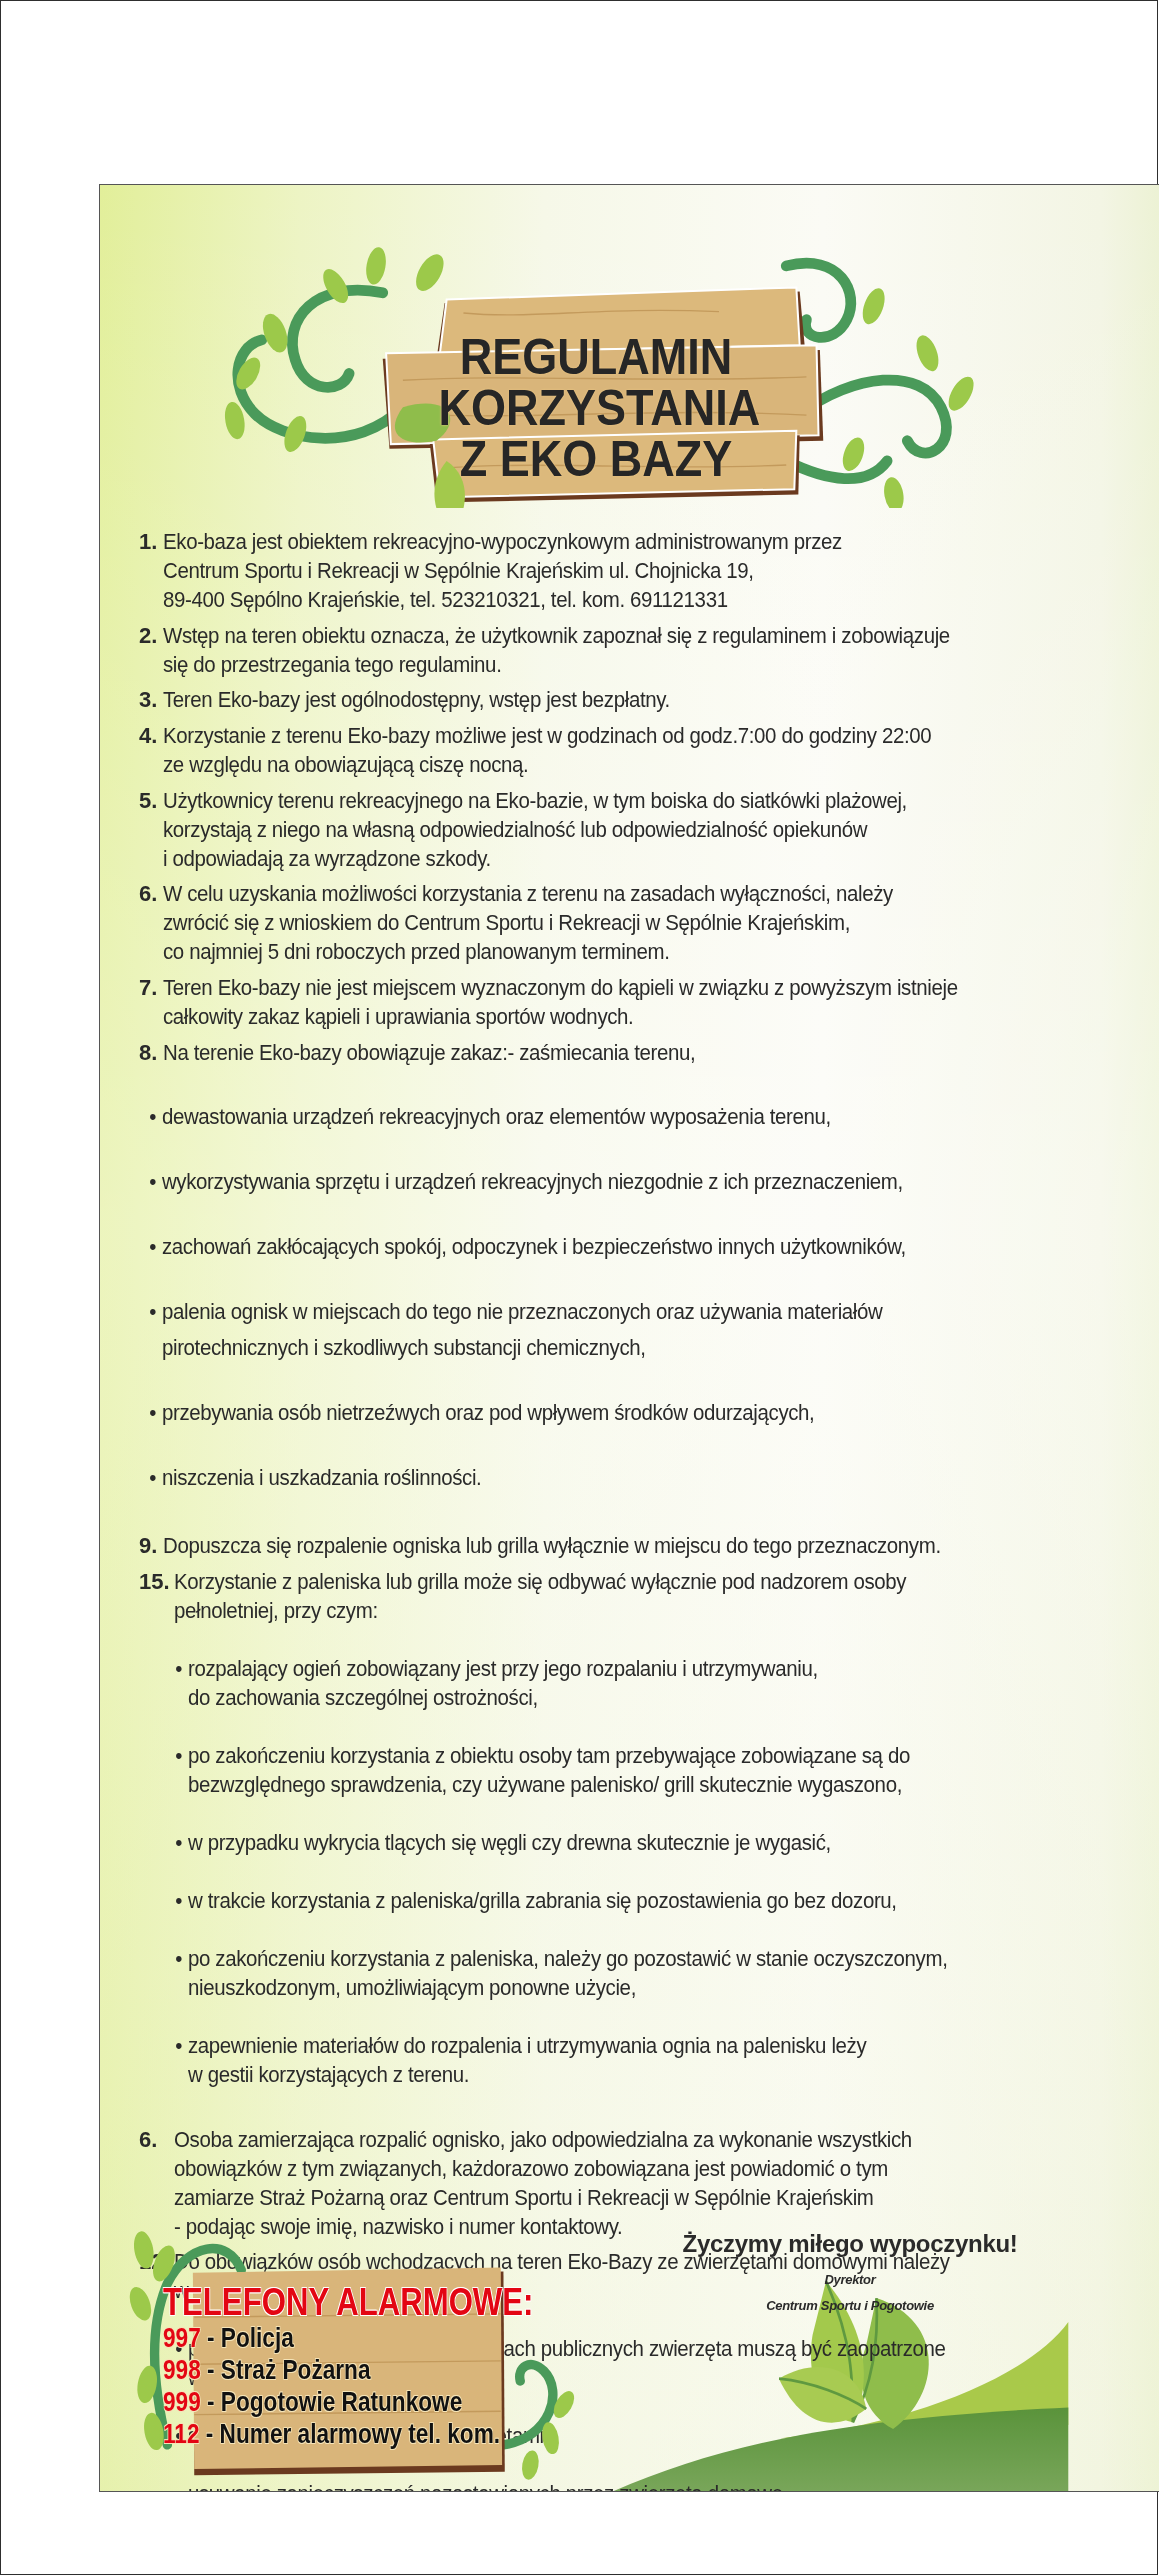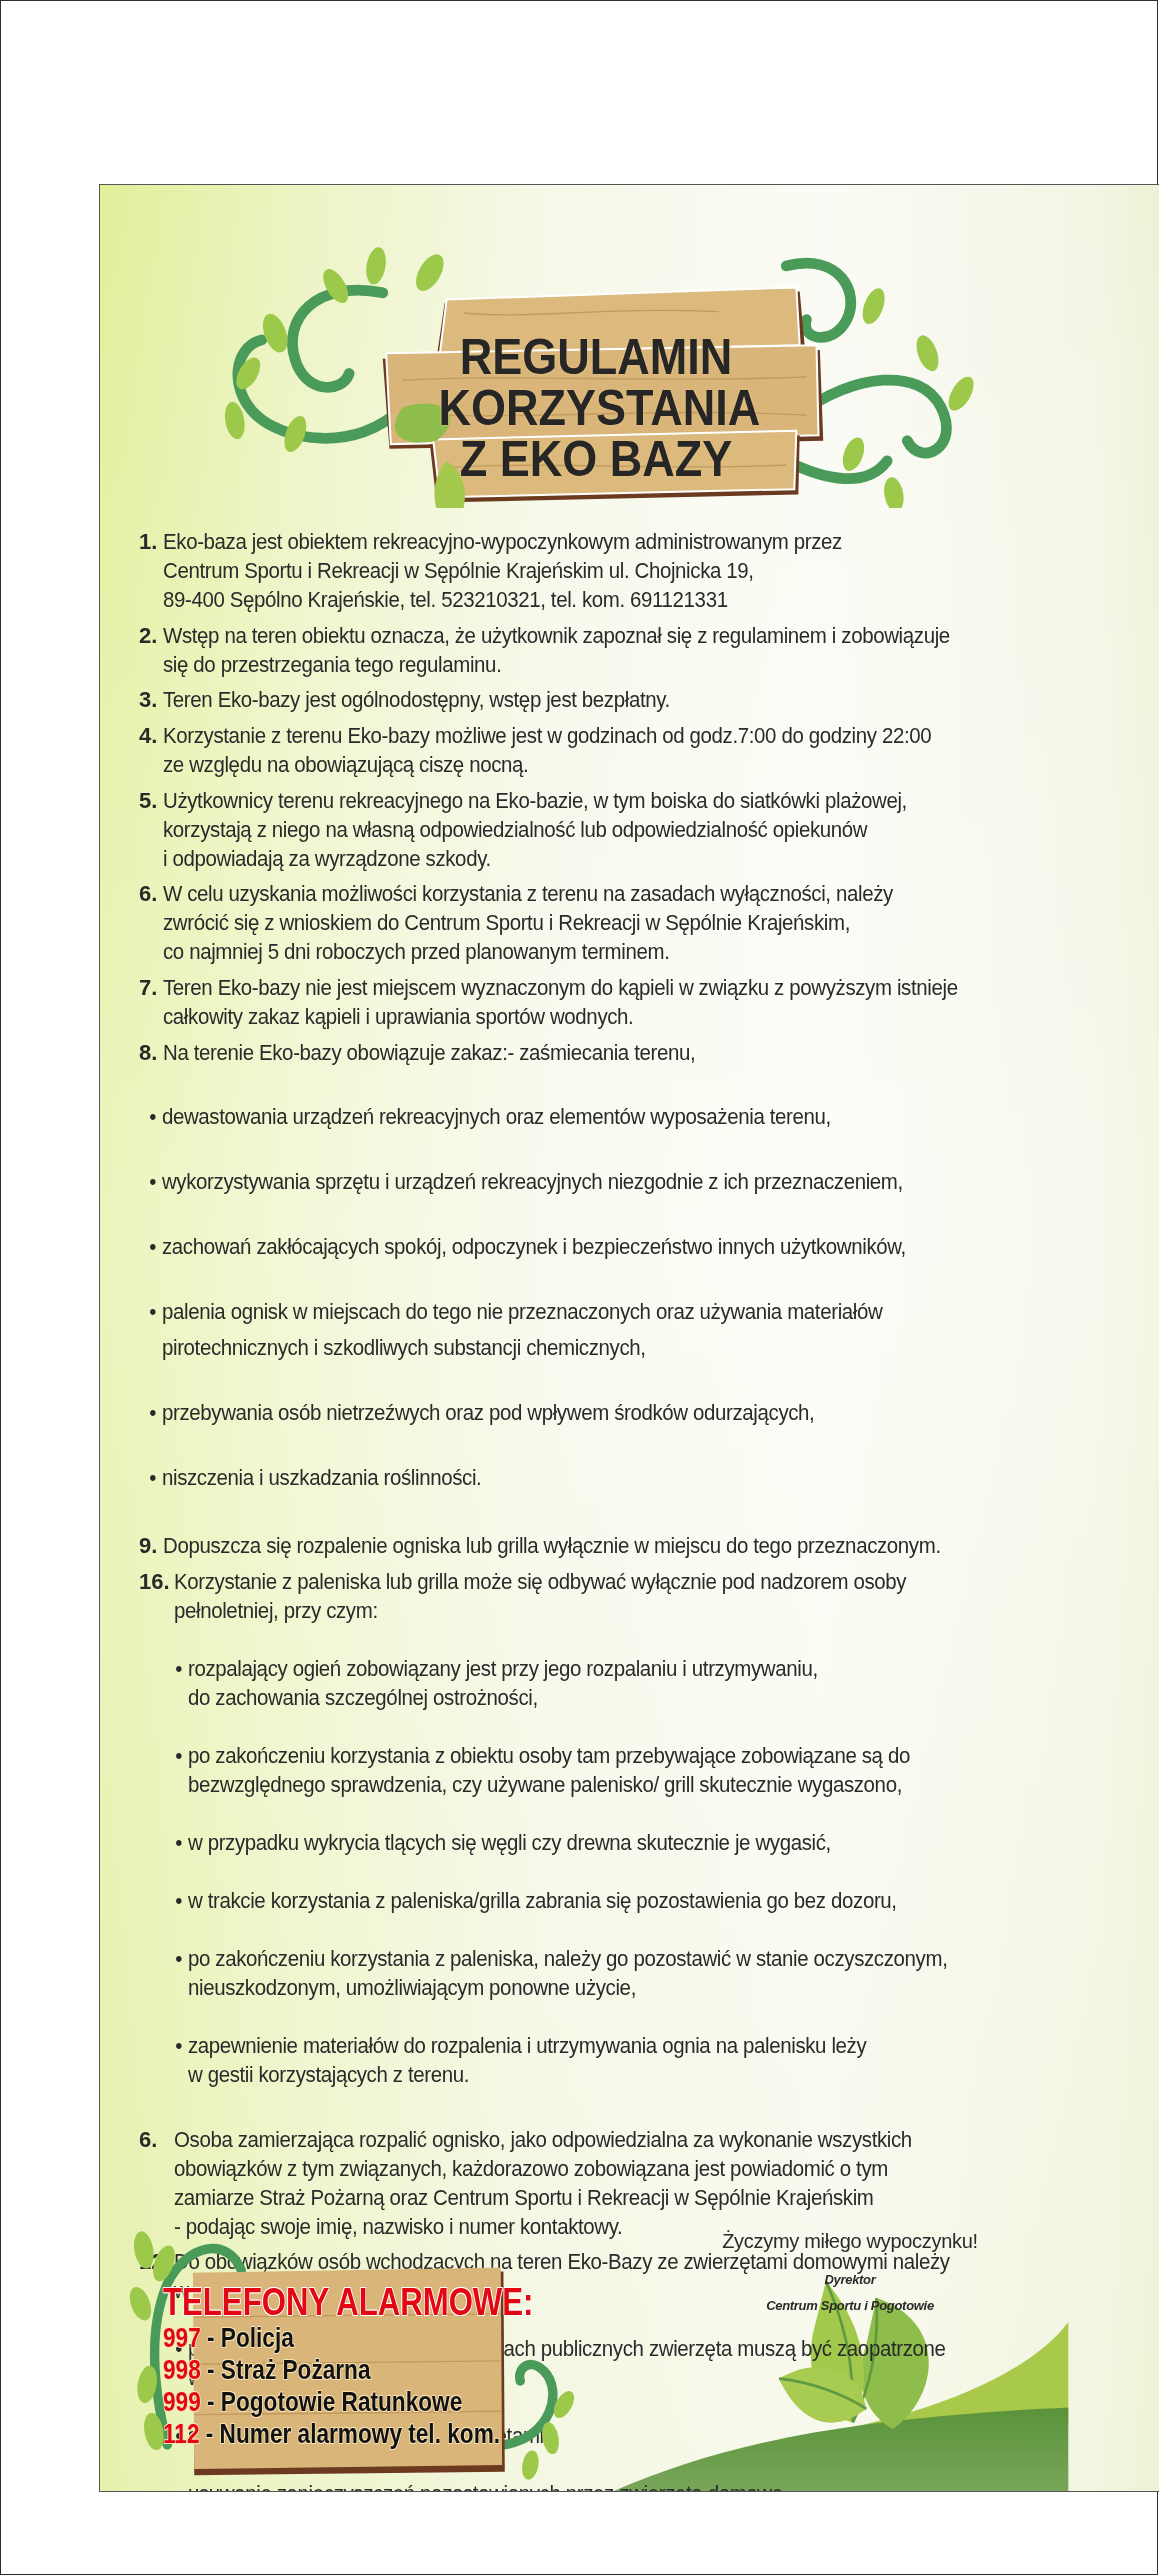--- a/index.html
+++ b/index.html
@@ -50,21 +50,21 @@
   }
   .rule-text { display: block; white-space: pre-line; letter-spacing: -0.4px; transform: scaleX(0.93); transform-origin: left top; width: 107%; }
   .sub-list { list-style: none; margin: 0; padding: 0; }
   .sub-item { position: relative; padding-left: 15px; white-space: pre-line; letter-spacing: -0.4px; }
   .sub-item::before { content: "\2022"; position: absolute; left: 1.3px; top: 0; }
   .rule8 .sub-item { line-height: 36px; }
 
   
   .wishes {
     position: absolute; left: 575px; top: 2045px; width: 350px; text-align: center;
-    font-weight: normal; font-size: 20px; color: #2a2a2a; letter-spacing: -0.3px;
+    font-weight: bold; font-size: 24px; color: #2a2a2a; letter-spacing: -0.3px;
   }
   .signature {
     position: absolute; left: 575px; top: 2082px; width: 350px; text-align: center;
     font-weight: bold; font-style: italic; font-size: 13px; line-height: 25.6px; color: #2a2a2a;
     letter-spacing: -0.3px;
   }
   .alarm-sign { position: absolute; left: 27px; top: 2038px; width: 484px; height: 269px; }
   .alarm-text {
     position: absolute; left: 131px; top: 2077px; width: 377px;
     font-family: "Liberation Sans", sans-serif; font-weight: bold;
@@ -203,21 +203,21 @@
 pirotechnicznych i  szkodliwych substancji chemicznych,</li>
         <li class="sub-item">przebywania osób nietrzeźwych oraz pod wpływem środków odurzających,</li>
         <li class="sub-item">niszczenia i uszkadzania roślinności.</li>
       </ul>
     </div>
     <div class="rule">
       <span class="rule-num">9.</span>
       <span class="rule-text">Dopuszcza się rozpalenie ogniska lub grilla wyłącznie w miejscu do tego przeznaczonym.</span>
     </div>
     <div class="rule wide-num">
-      <span class="rule-num">16.</span>
+      <span class="rule-num">15.</span>
       <span class="rule-text">Korzystanie z paleniska lub grilla może się odbywać wyłącznie pod nadzorem osoby
 pełnoletniej, przy czym:</span>
       <ul class="sub-list rule-text">
         <li class="sub-item">rozpalający ogień zobowiązany jest przy jego rozpalaniu i utrzymywaniu,
 do zachowania szczególnej ostrożności,</li>
         <li class="sub-item">po zakończeniu korzystania z obiektu osoby tam przebywające zobowiązane są do
 bezwzględnego sprawdzenia, czy używane palenisko/ grill skutecznie wygaszono,</li>
         <li class="sub-item">w przypadku wykrycia tlących się węgli czy drewna skutecznie je wygasić,</li>
         <li class="sub-item">w trakcie korzystania z paleniska/grilla zabrania się pozostawienia go bez dozoru,</li>
         <li class="sub-item">po zakończeniu korzystania z paleniska, należy go pozostawić w stanie oczyszczonym,

